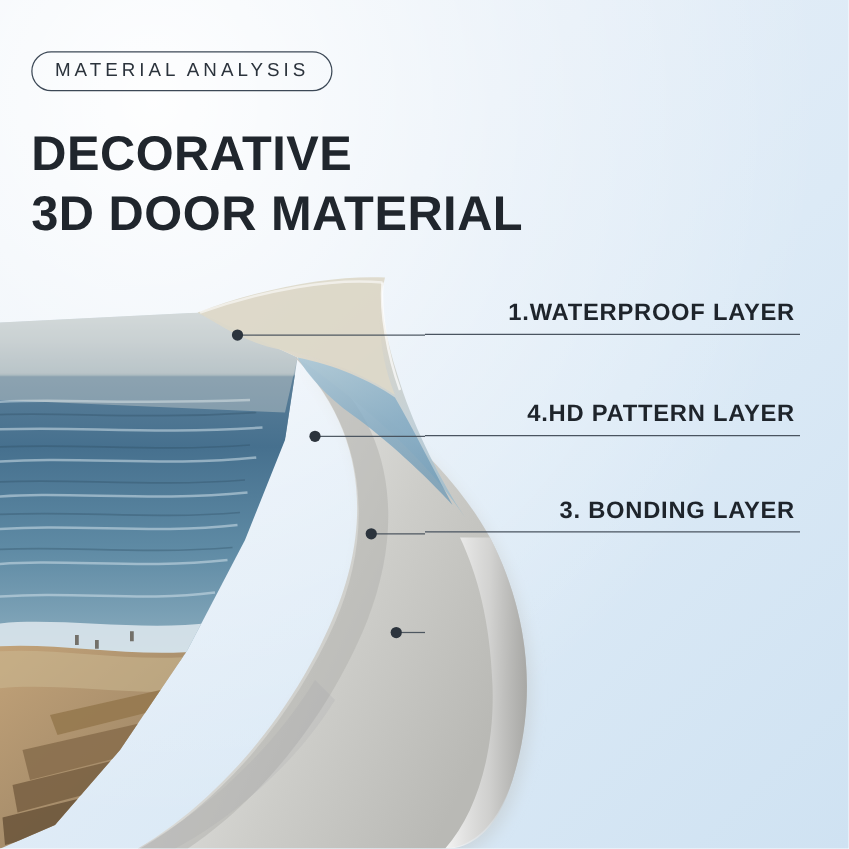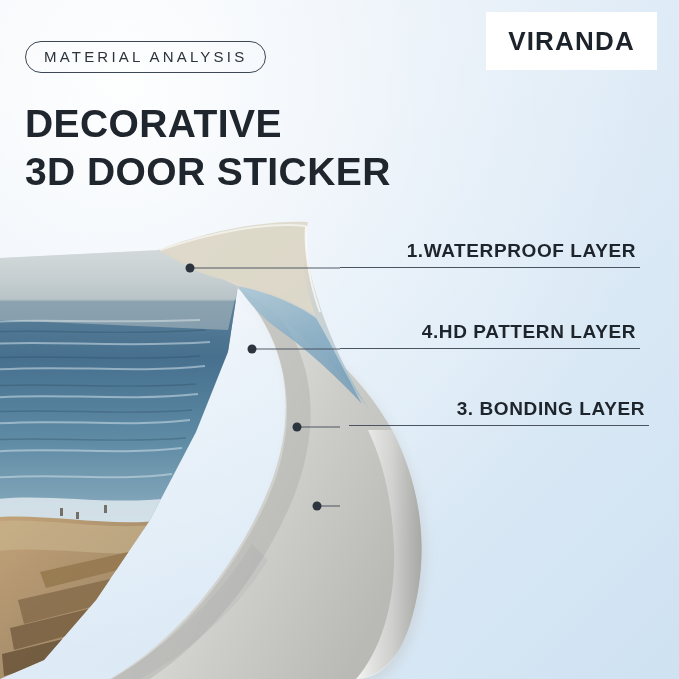--- a/index.html
+++ b/index.html
@@ -96,21 +96,21 @@
     white-space: nowrap;
   }
   .callout-rule {
     height: 1px;
     background: #4a5460;
     width: 100%;
   }
 
   .c1 { left: 340px; top: 240px; }
   .c2 { left: 340px; top: 321px; }
-  .c3 { left: 349px; top: 398px; }
+  .c3 { left: 340px; top: 398px; }
   .c4 { left: 340px; top: 478px; }
 
   
   #leaders { position: absolute; inset: 0; z-index: 5; pointer-events: none; }
 
   
   #art { position: absolute; inset: 0; z-index: 3; }
 </style>
 </head>
 <body>
@@ -268,26 +268,23 @@
       <circle cx="252" cy="349" r="4.5"></circle>
       <circle cx="297" cy="427" r="4.5"></circle>
       <circle cx="317" cy="506" r="4.5"></circle>
     </g>
   </svg>
 
   <div class="eyebrow">MATERIAL ANALYSIS</div>
 
   <div class="title-block">
     <div class="title-line">DECORATIVE</div>
-    <div class="title-line">3D DOOR STICKER</div>
-  </div>
-
-  <div class="brand-box">
-    <div class="brand-text">VIRANDA</div>
-  </div>
+    <div class="title-line">3D DOOR MATERIAL</div>
+  </div>
+
 
   <div class="callout c1">
     <div class="callout-text">1.WATERPROOF LAYER</div>
     <div class="callout-rule"></div>
   </div>
   <div class="callout c2">
     <div class="callout-text">4.HD PATTERN LAYER</div>
     <div class="callout-rule"></div>
   </div>
   <div class="callout c3">

